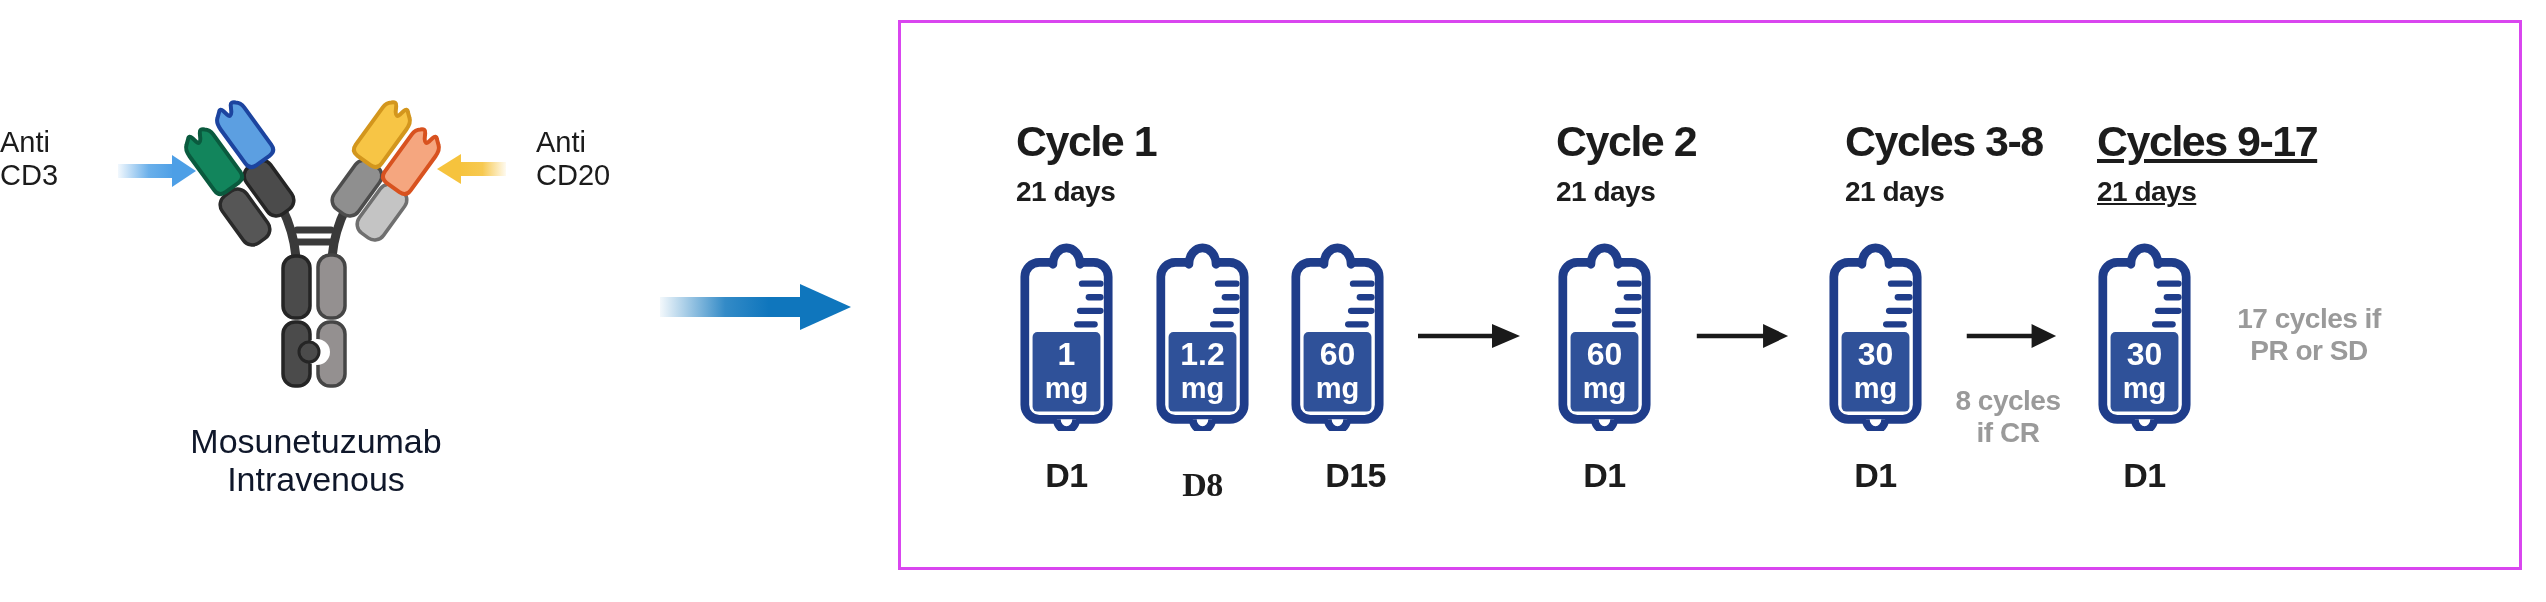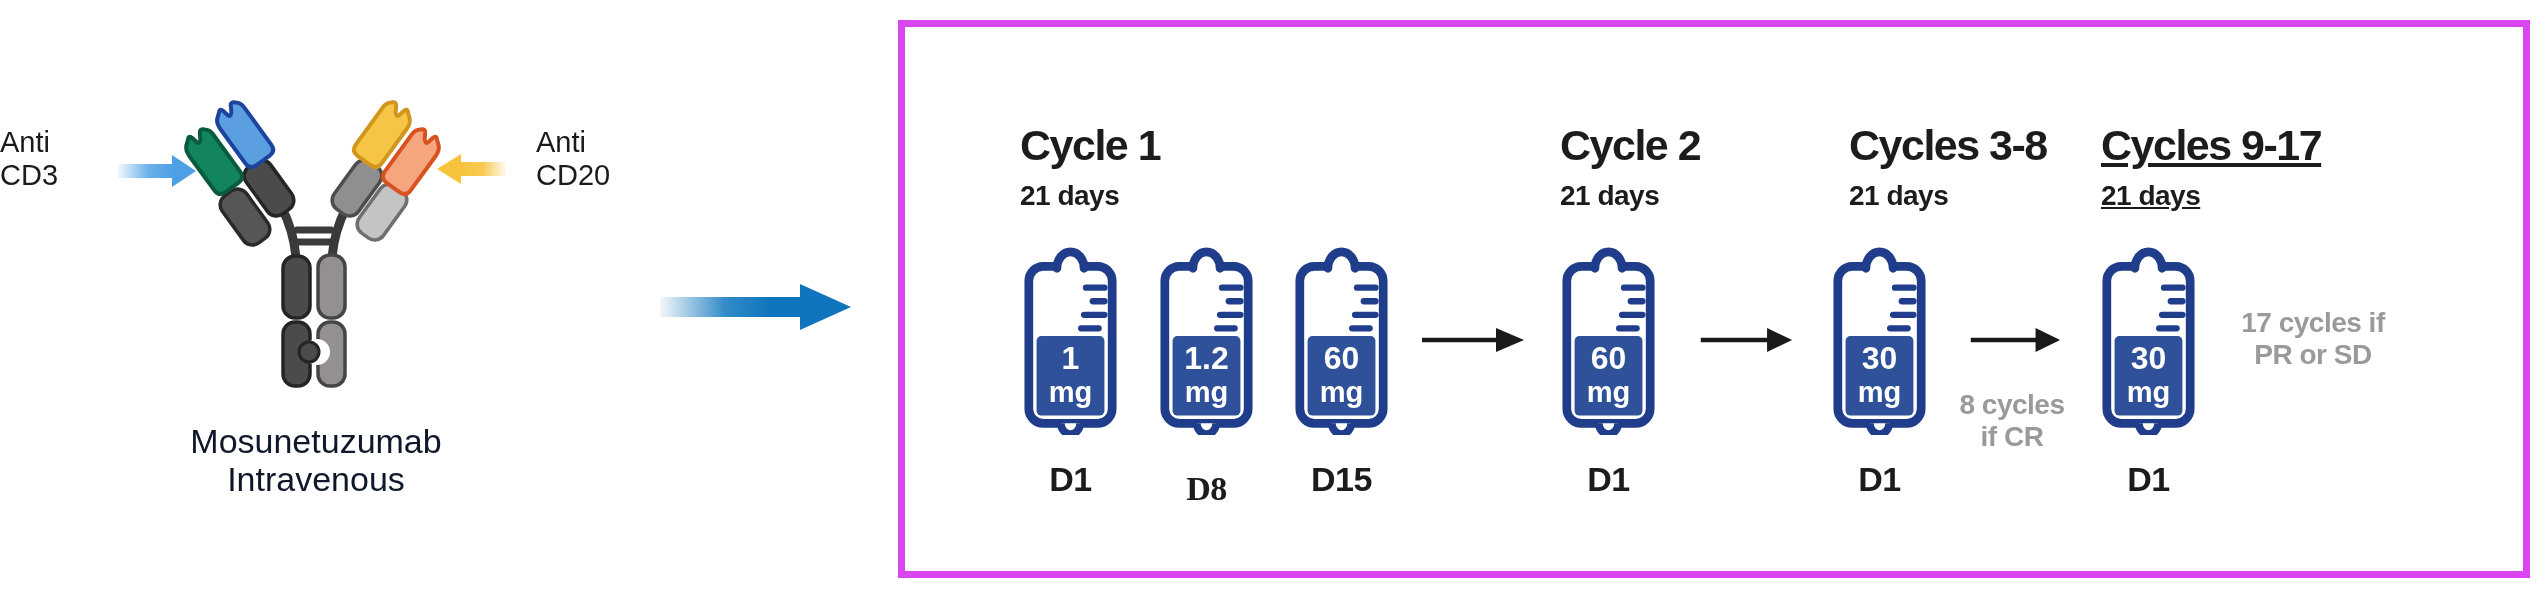--- a/index.html
+++ b/index.html
@@ -13,21 +13,21 @@
     position:absolute;text-align:left;color:#1b1b1b;
     font-size:29px;line-height:33px;font-weight:400;
   }
   .caption{
     position:absolute;text-align:center;color:#0f172a;
     font-size:34px;line-height:38px;font-weight:400;
   }
   
   .panel{
     position:absolute;left:898px;top:20px;width:1618px;height:544px;
-    border:7px solid #d946ef;background:#ffffff;
+    border:3px solid #d946ef;background:#ffffff;
   }
   .cycle-title{
     position:absolute;color:#1c1c1c;font-weight:700;
     font-size:43px;line-height:48px;letter-spacing:-1.5px;white-space:nowrap;
   }
   .cycle-sub{
     font-size:28px;line-height:30px;letter-spacing:-0.5px;
     margin-top:12px;font-weight:700;color:#1c1c1c;
   }
   .bag{position:absolute;width:97px;height:190px;}
@@ -198,21 +198,21 @@
     </div>
     <div class="bag" style="left:388px;top:218px;">
       <svg viewBox="0 0 100 196">
           <use href="#bagshape"></use>
         <text x="50" y="128" text-anchor="middle" font-size="33">60</text>
         <text x="50" y="162" text-anchor="middle" font-size="30">mg</text>
       </svg>
     </div>
     <div class="day-label" style="left:117px;top:433px;">D1</div>
     <div class="day-label" style="left:253px;top:443px;font-family:Liberation Serif, serif;">D8</div>
-    <div class="day-label" style="left:388px;top:433px;">D15</div>
+    <div class="day-label" style="left:388px;top:433px;text-align:right;">D15</div>
 
     <svg class="step-arrow" style="left:515px;top:295px;" viewBox="0 0 105 36">
         <use href="#steparrow"></use>
       </svg>
 
     <div class="cycle-title" style="left:655px;top:94px;">
       <div>Cycle 2</div>
       <div class="cycle-sub">21 days</div>
     </div>
     <div class="bag" style="left:655px;top:218px;">

